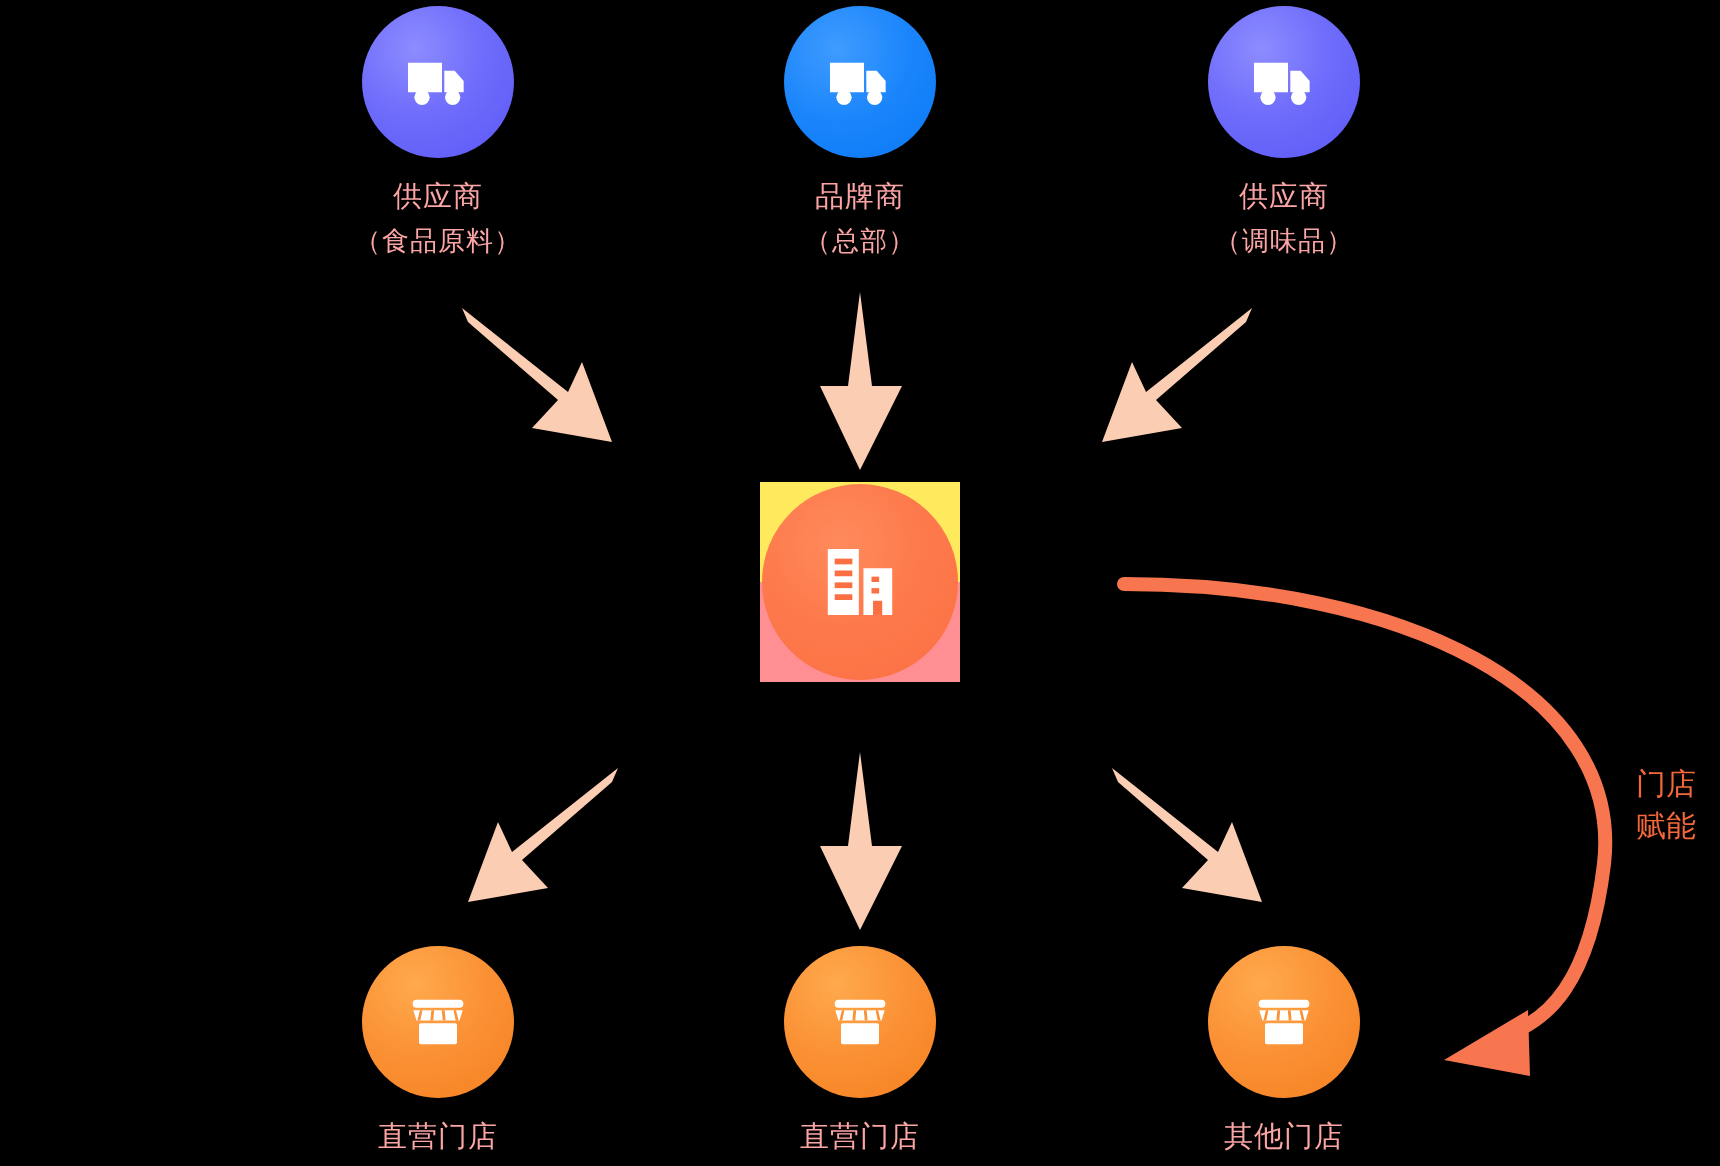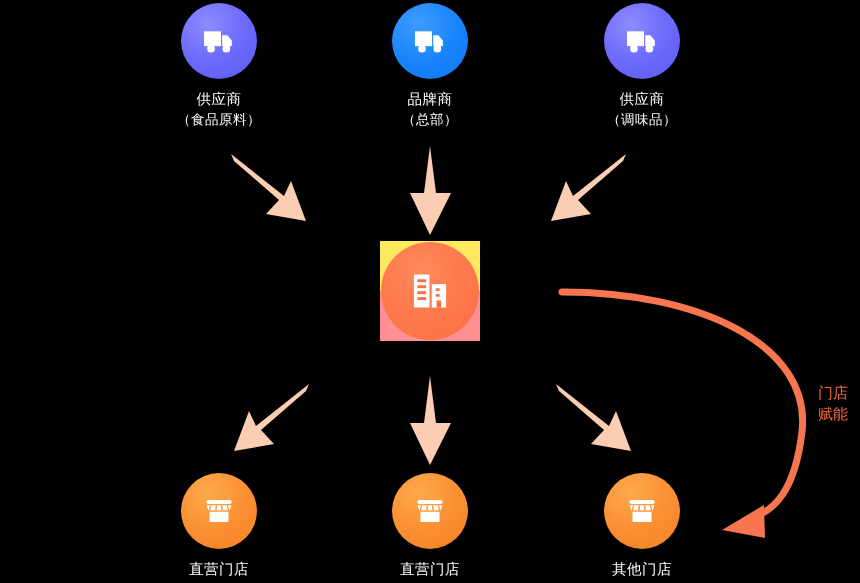--- a/index.html
+++ b/index.html
@@ -15,24 +15,24 @@
   .badge{
     width:76px;height:76px;border-radius:50%;
     display:flex;align-items:center;justify-content:center;
     position:relative;
   }
   .badge svg{display:block;}
 
   .sq{position:absolute;width:100px;height:100px;left:0;top:0;}
 
   .lbl{
-    color:#ffffff;font-size:14.5px;line-height:22px;
+    color:#fca5a5;font-size:14.5px;line-height:22px;
     text-align:center;white-space:nowrap;letter-spacing:.5px;
   }
-  .lbl.sub{font-size:13.5px;font-family:Liberation Mono, monospace;}
+  .lbl.sub{font-size:13.5px;}
   .lbl-wrap{margin-top:9px;display:flex;flex-direction:column;align-items:center;}
 
   
   .ball-violet{background:radial-gradient(circle at 35% 28%, #8d8cff 0%, #6f6dfb 45%, #5a58f7 100%);}
   .ball-blue{background:radial-gradient(circle at 35% 28%, #3f9bff 0%, #1a85fb 50%, #0a78f5 100%);}
   .ball-orange{background:radial-gradient(circle at 35% 25%, #ffa94d 0%, #fb9236 45%, #f58020 100%);}
   .ball-core{background:radial-gradient(circle at 40% 30%, #ff8a5c 0%, #fd7a4c 45%, #fb6f42 100%);}
 
   
   .curve-label{

